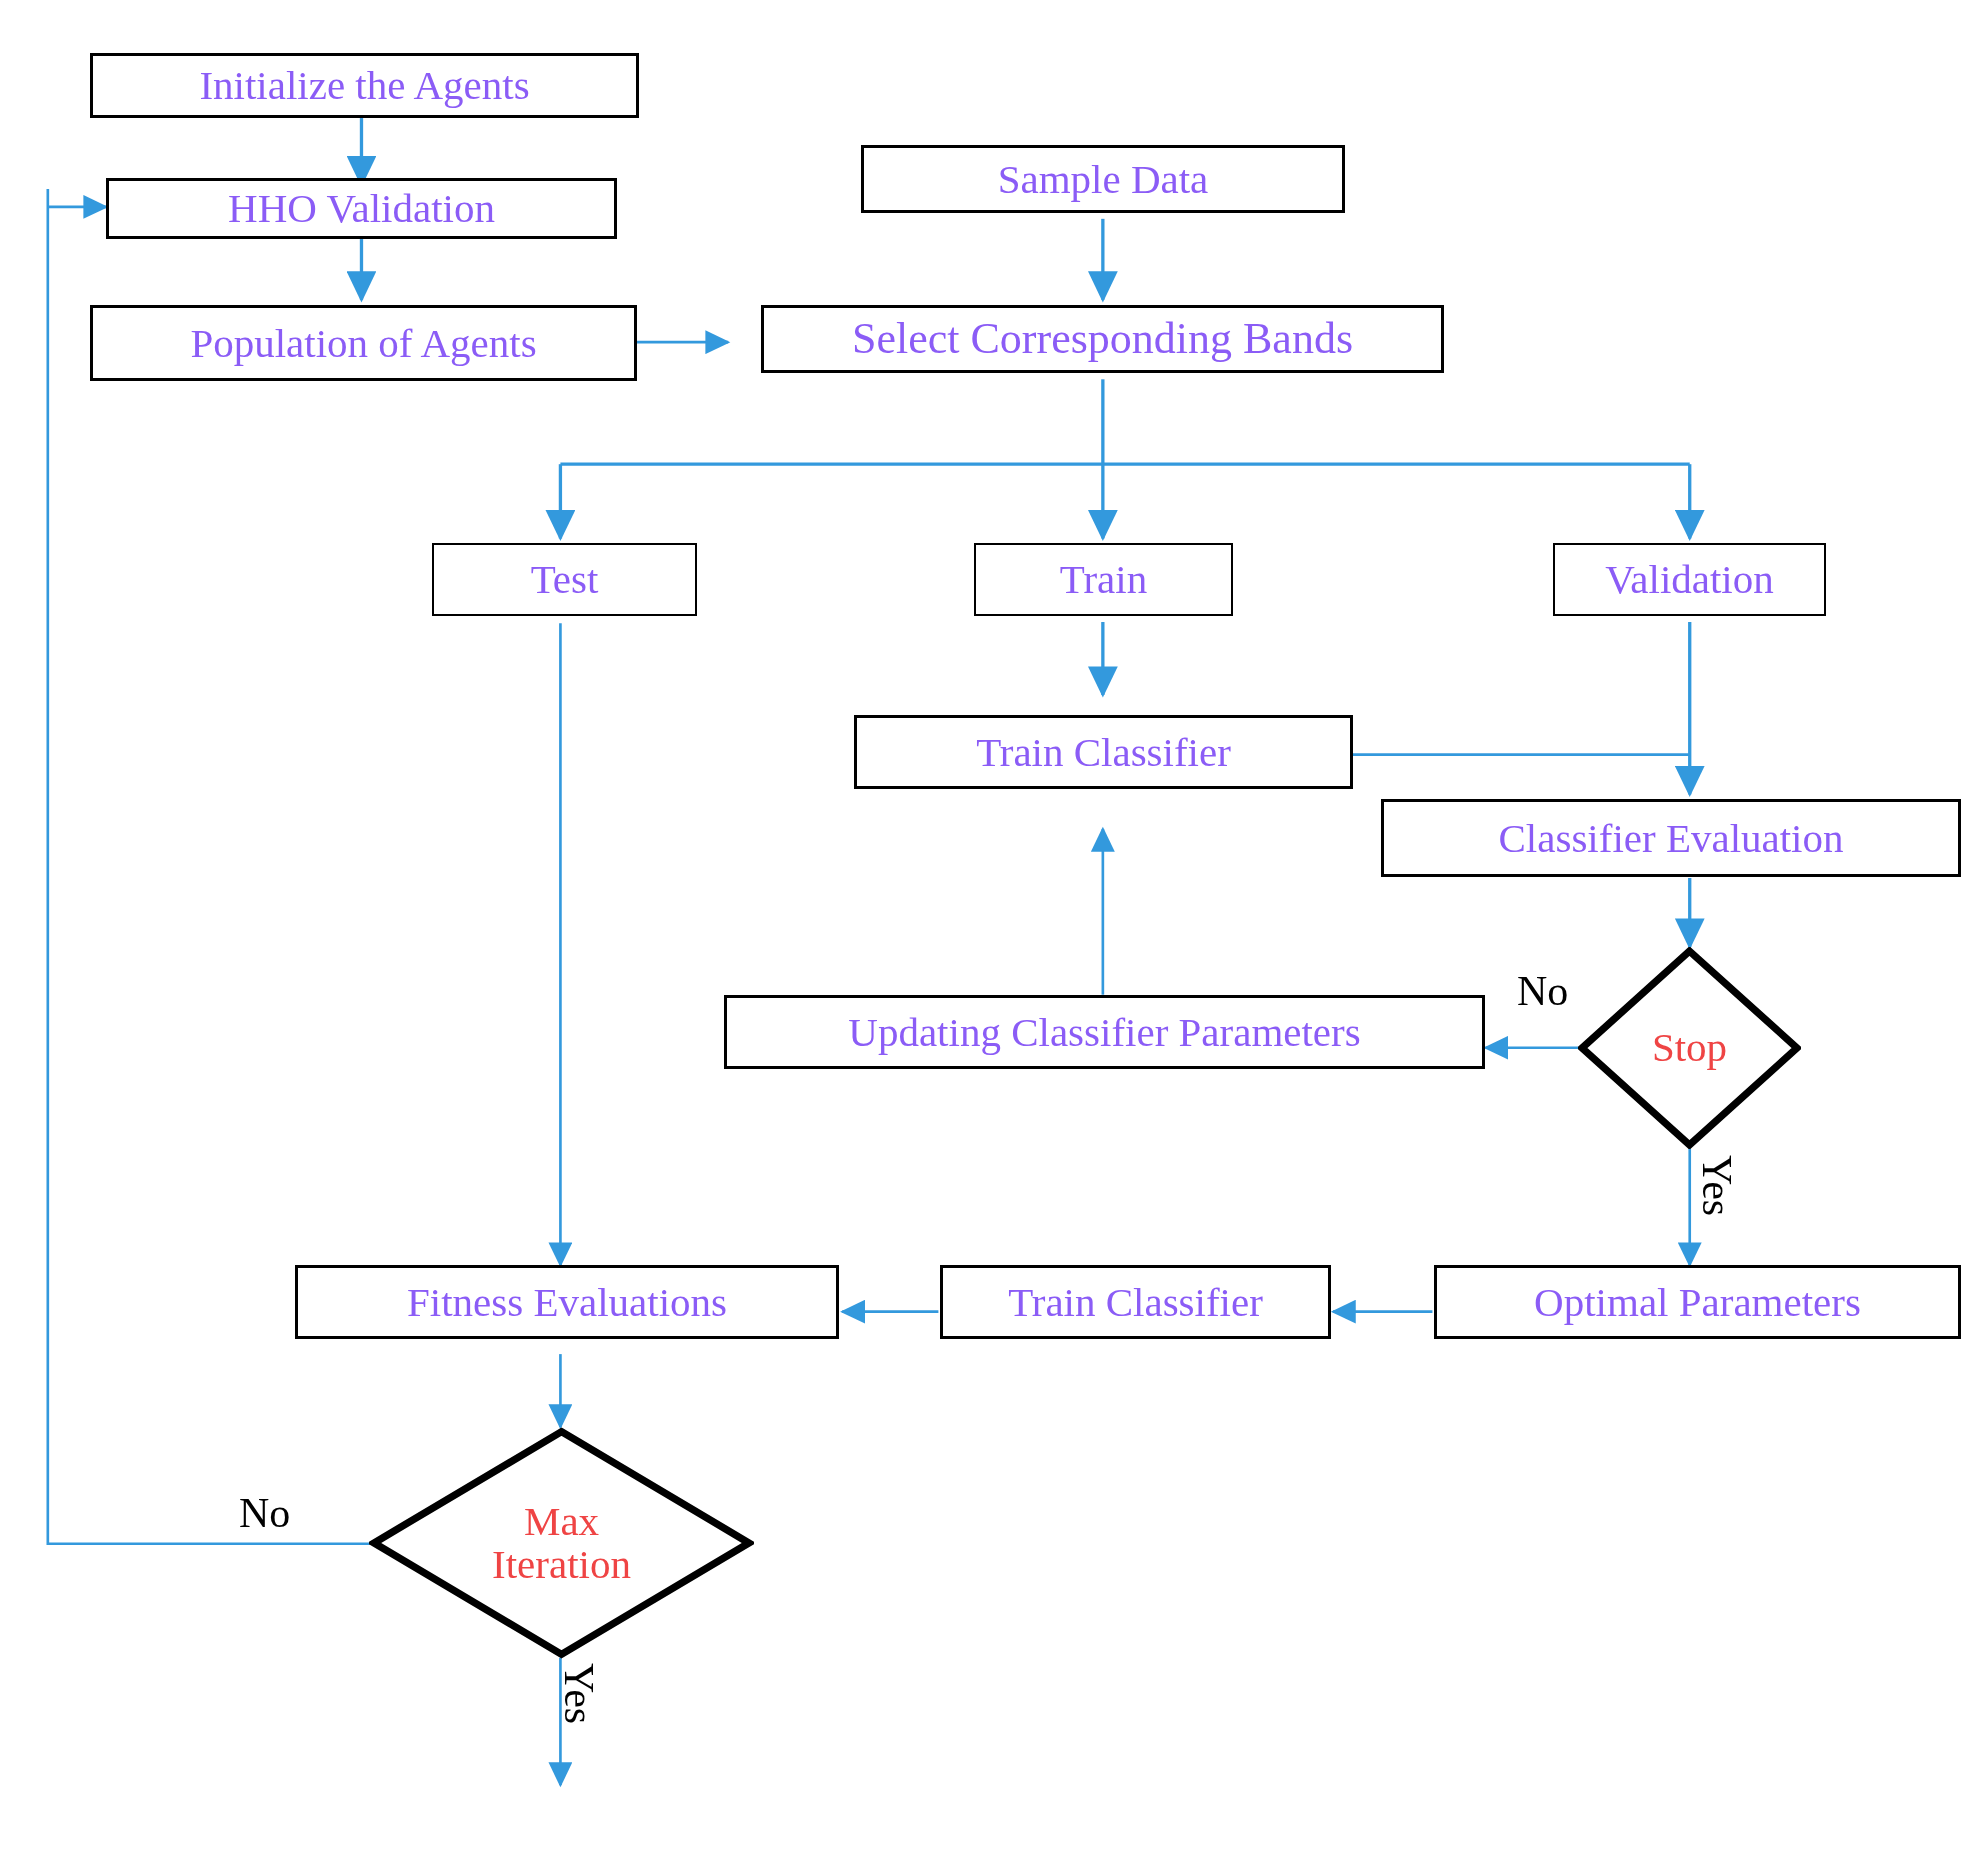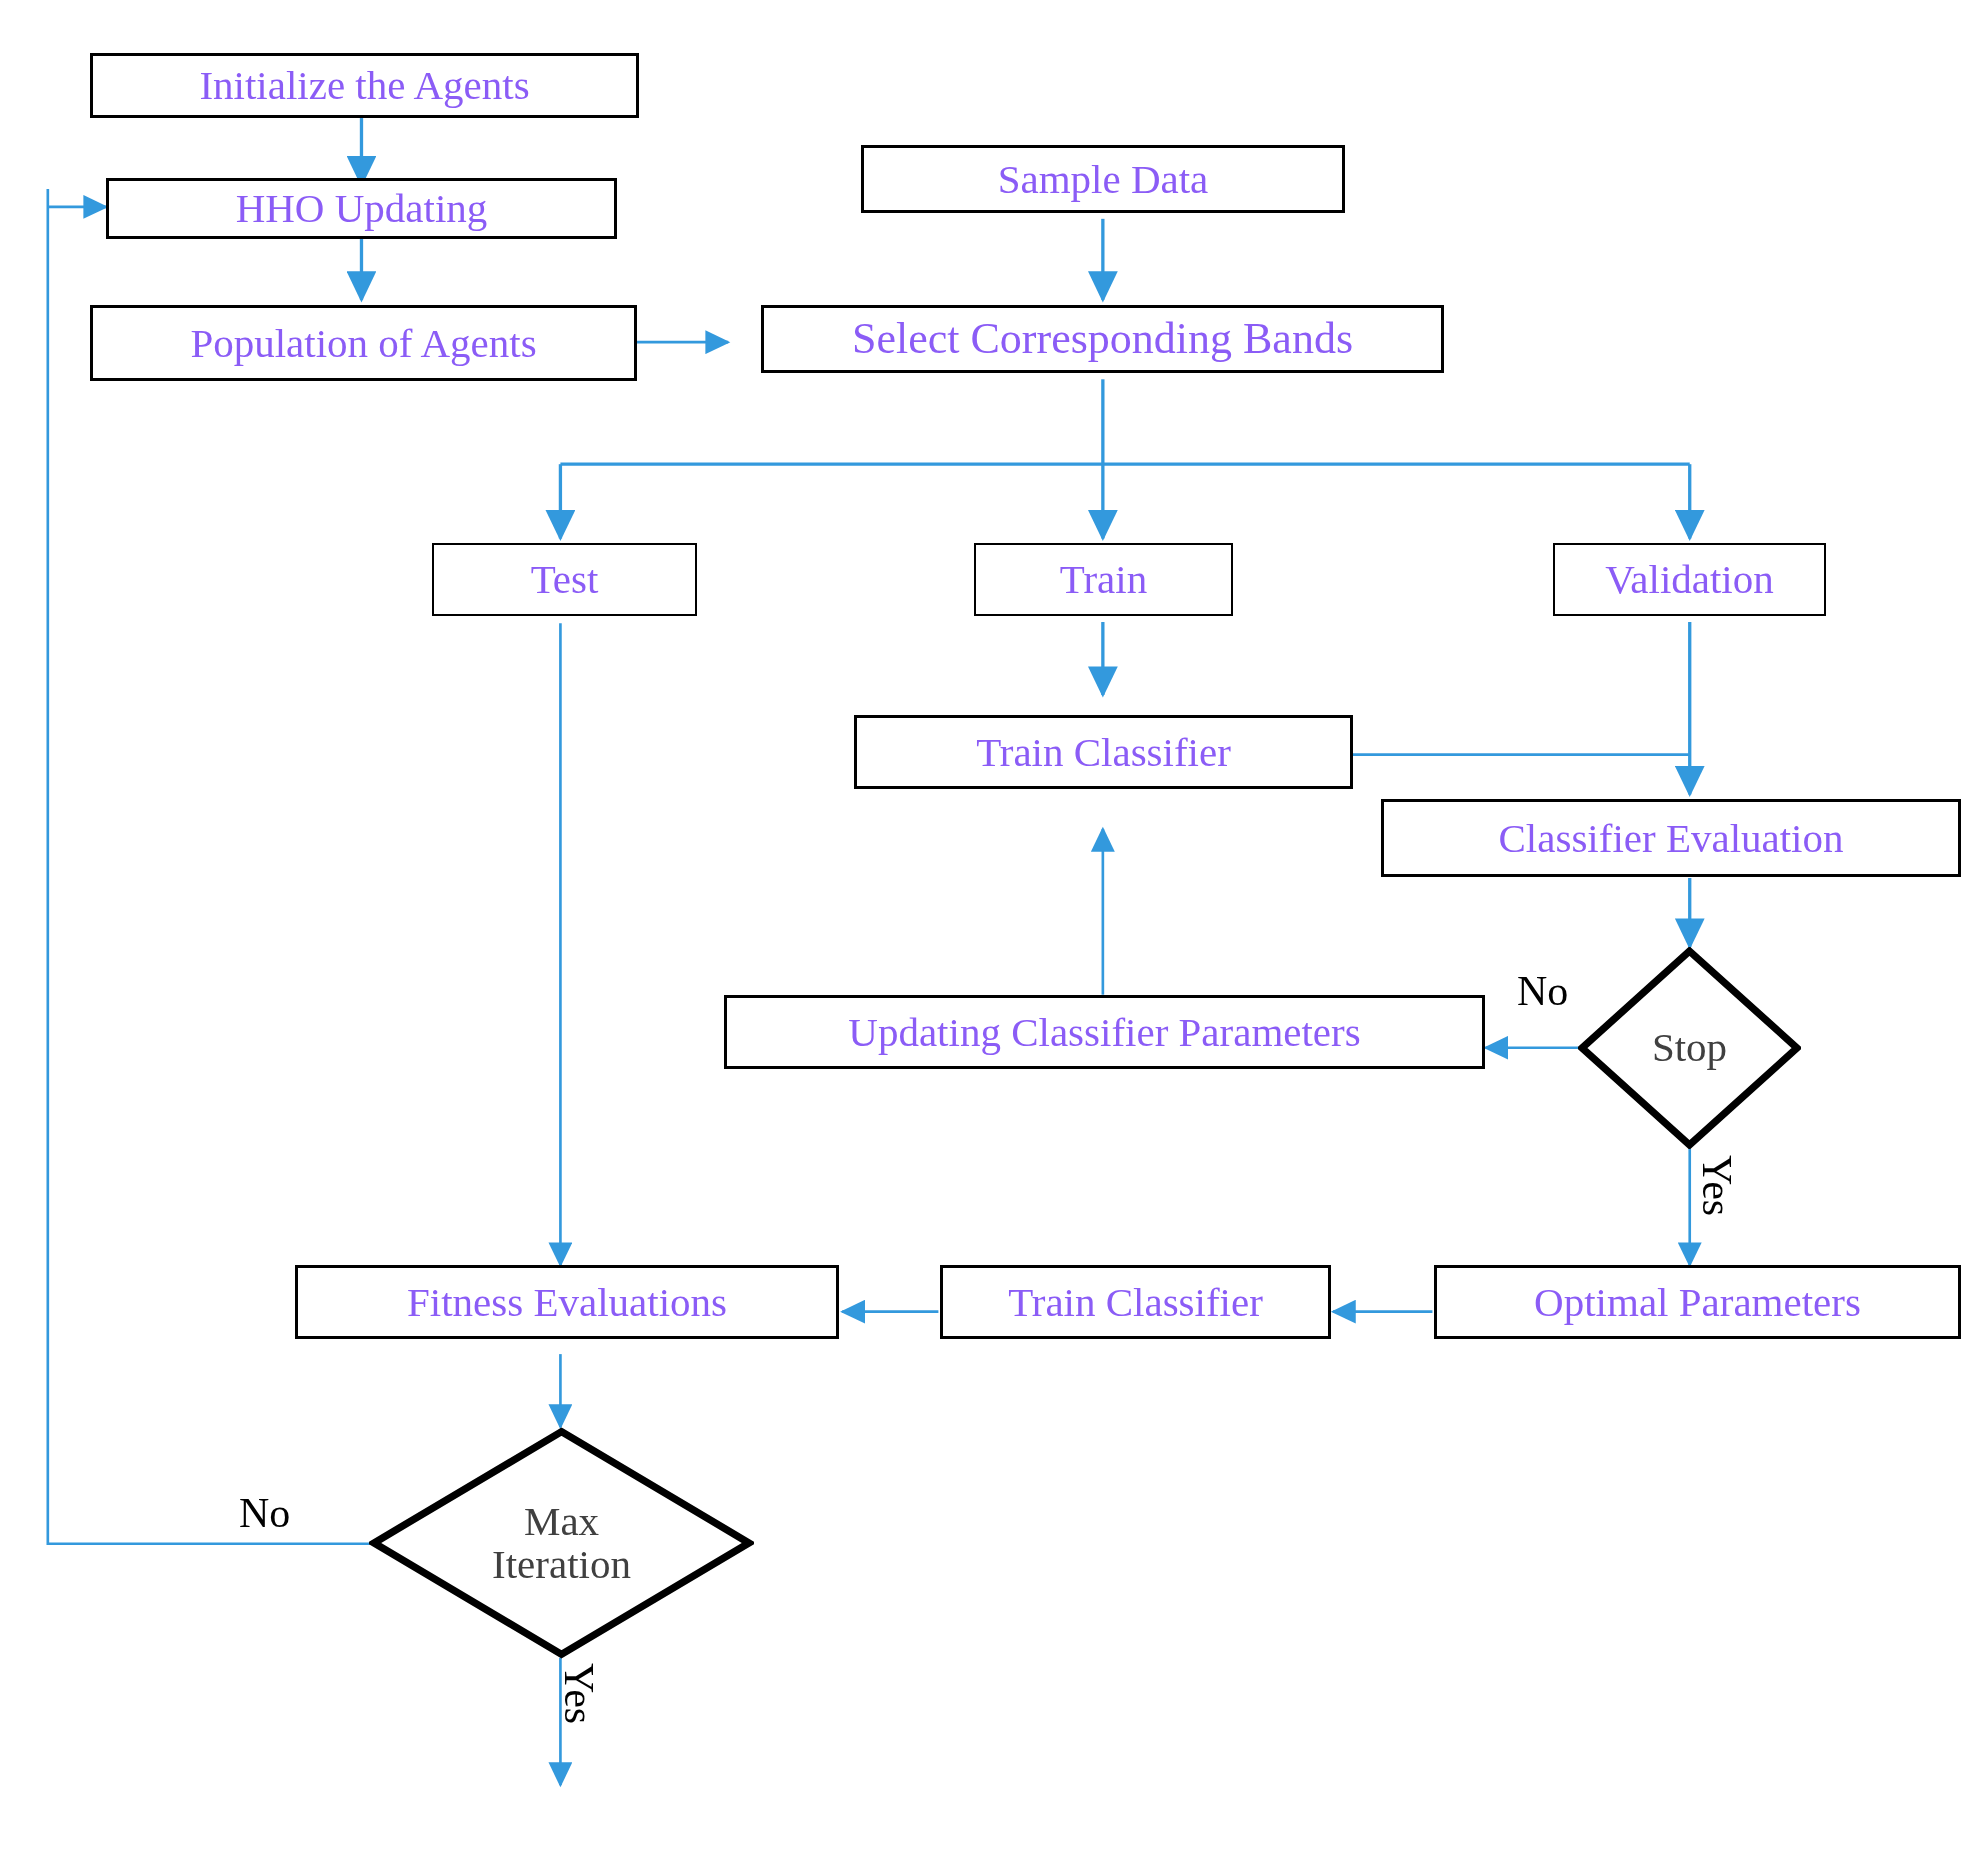--- a/index.html
+++ b/index.html
@@ -7,21 +7,21 @@
   #stage{position:relative;width:1965px;height:1874px;background:#fff;overflow:hidden;}
   #wire{position:absolute;left:0;top:0;width:1965px;height:1874px;}
   .node{position:absolute;box-sizing:border-box;display:flex;align-items:center;justify-content:center;
         background:#ffffff;border:3.3px solid #000000;color:#8b5cf6;white-space:nowrap;}
   .node.thin{border-width:2.7px;}
   .node span{display:block;line-height:1;}
   .diamond{position:absolute;box-sizing:border-box;}
   .diamond .dshape{position:absolute;left:0;top:0;width:100%;height:100%;}
   .diamond .dlabel{position:absolute;left:0;top:0;width:100%;height:100%;
         display:flex;flex-direction:column;align-items:center;justify-content:center;
-        color:#404040;text-align:center;line-height:1.05;}
+        color:#ef4444;text-align:center;line-height:1.05;}
   .edgelabel{position:absolute;color:#000;white-space:nowrap;line-height:1;}
   .rot90{transform:rotate(90deg);transform-origin:left top;}
 </style>
 </head>
 <body>
 
 <div id="stage">
 
   <svg id="wire" viewBox="0 0 2963 2826">
     <defs>
@@ -76,21 +76,21 @@
 
       <line x1="845" y1="2500" x2="845" y2="2692" stroke-width="4" marker-end="url(#ah)"></line>
     </g>
   </svg>
 
   <div class="node" style="left:90px;top:53px;width:549px;height:65px;font-size:41px;">
     <span>Initialize the Agents</span>
   </div>
 
   <div class="node" style="left:106px;top:178px;width:511px;height:61px;font-size:41px;">
-    <span>HHO Updating</span>
+    <span>HHO Validation</span>
   </div>
 
   <div class="node" style="left:90px;top:305px;width:547px;height:76px;font-size:41px;">
     <span>Population of Agents</span>
   </div>
 
   <div class="node" style="left:861px;top:145px;width:484px;height:68px;font-size:41px;">
     <span>Sample Data</span>
   </div>
 

